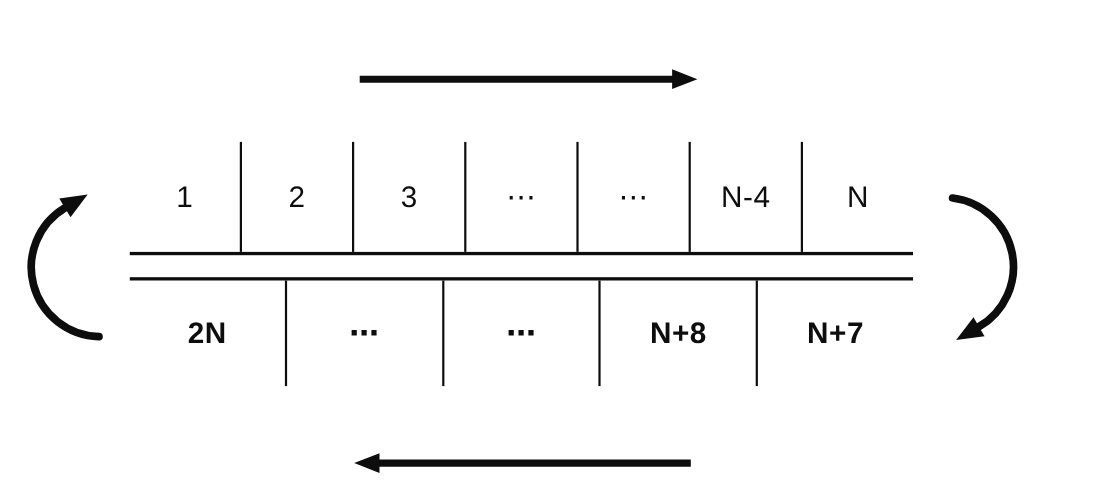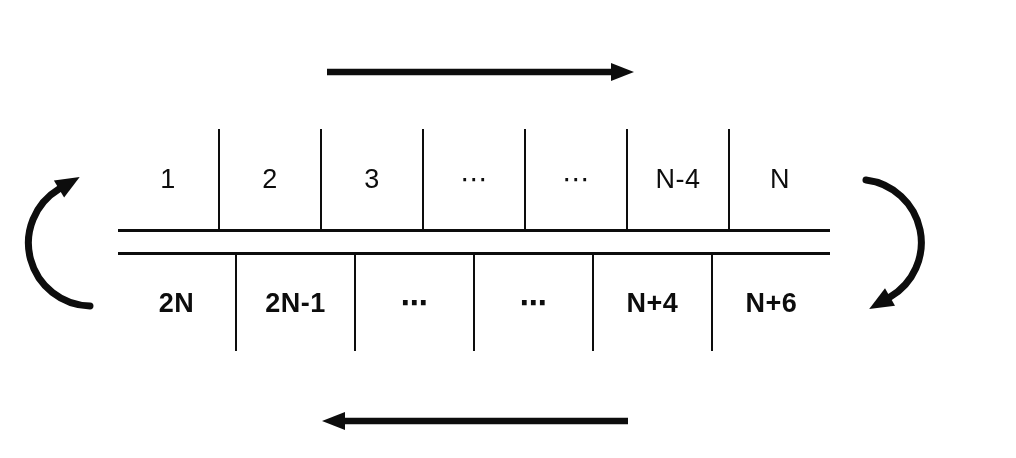--- a/index.html
+++ b/index.html
@@ -99,20 +99,19 @@
     <div class="cell">⋯</div>
     <div class="cell">N-4</div>
     <div class="cell">N</div>
   </div>
 
   <div class="hline hline-upper"></div>
   <div class="hline hline-lower"></div>
 
   <div class="row row-bottom">
     <div class="cell">2N</div>
-    <div class="cell">2N-1</div>
     <div class="cell">⋯</div>
     <div class="cell">⋯</div>
-    <div class="cell">N+4</div>
-    <div class="cell">N+6</div>
+    <div class="cell">N+8</div>
+    <div class="cell">N+7</div>
   </div>
 
 </div>
 
 </body></html>

